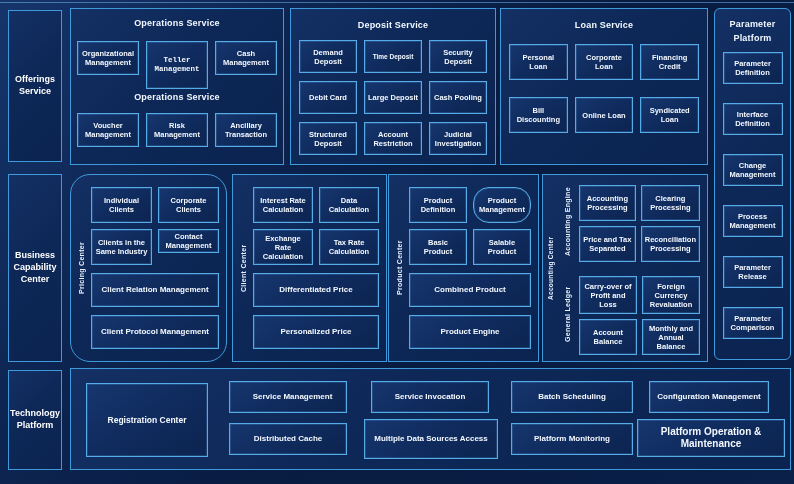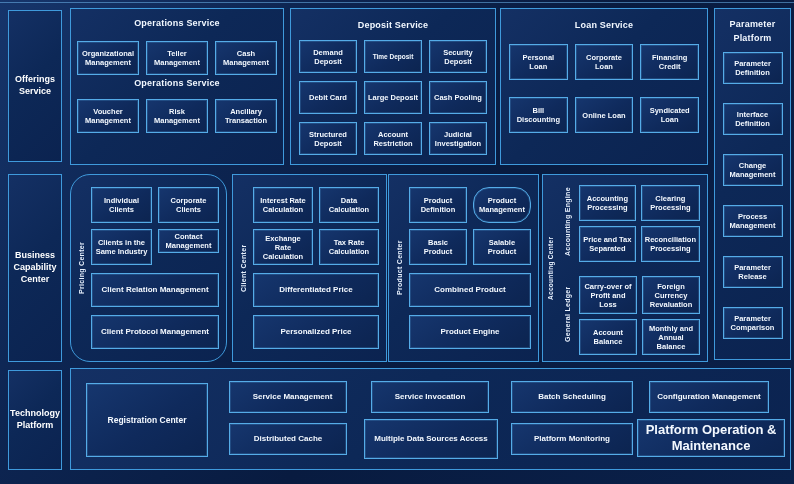--- a/index.html
+++ b/index.html
@@ -50,21 +50,21 @@
   <div class="topline"></div>
 
   <div class="panel rail" style="left:8px;top:10px;width:54px;height:152px;">Offerings Service</div>
   <div class="panel rail" style="left:8px;top:174px;width:54px;height:188px;">Business Capability Center</div>
   <div class="panel rail" style="left:8px;top:370px;width:54px;height:100px;">Technology Platform</div>
 
   <div class="panel" style="left:70px;top:8px;width:214px;height:157px;">
     <div class="panel-title" style="margin-top:9px;">Operations Service</div>
     <div class="row" style="margin-top:13px;">
       <div class="box" style="width:62px;height:34px;">Organizational Management</div>
-      <div class="box" style="width:62px;height:34px;">Teller Management</div>
+      <div class="box" style="width:62px;height:48px;font-family:Liberation Mono, monospace;">Teller Management</div>
       <div class="box" style="width:62px;height:34px;">Cash Management</div>
     </div>
     <div class="panel-title" style="margin-top:3px;">Operations Service</div>
     <div class="row" style="margin-top:11px;">
       <div class="box" style="width:62px;height:34px;">Voucher Management</div>
       <div class="box" style="width:62px;height:34px;">Risk Management</div>
       <div class="box" style="width:62px;height:34px;">Ancillary Transaction</div>
     </div>
   </div>
 
@@ -88,21 +88,21 @@
     <div class="grid3" style="margin-top:14px;row-gap:17px;">
       <div class="box" style="height:36px;">Personal Loan</div>
       <div class="box" style="height:36px;">Corporate Loan</div>
       <div class="box" style="height:36px;">Financing Credit</div>
       <div class="box" style="height:36px;">Bill Discounting</div>
       <div class="box" style="height:36px;">Online Loan</div>
       <div class="box" style="height:36px;">Syndicated Loan</div>
     </div>
   </div>
 
-  <div class="panel" style="left:714px;top:8px;width:77px;height:352px;">
+  <div class="panel" style="left:714px;top:8px;width:77px;height:352px;border-radius:6px;">
     <div class="panel-title" style="margin-top:8px;padding:0 10px;line-height:1.6;">Parameter Platform</div>
     <div style="display:flex;flex-direction:column;align-items:center;gap:19px;margin-top:6px;">
       <div class="box" style="width:60px;height:32px;">Parameter Definition</div>
       <div class="box" style="width:60px;height:32px;">Interface Definition</div>
       <div class="box" style="width:60px;height:32px;">Change Management</div>
       <div class="box" style="width:60px;height:32px;">Process Management</div>
       <div class="box" style="width:60px;height:32px;">Parameter Release</div>
       <div class="box" style="width:60px;height:32px;">Parameter Comparison</div>
     </div>
   </div>
@@ -175,15 +175,15 @@
     <div class="box abs" style="left:158px;top:12px;width:118px;height:32px;font-size:8px;padding-left:12px;">Service Management</div>
     <div class="box abs" style="left:158px;top:54px;width:118px;height:32px;font-size:8px;">Distributed Cache</div>
 
     <div class="box abs" style="left:300px;top:12px;width:118px;height:32px;font-size:8px;">Service Invocation</div>
     <div class="box abs" style="left:293px;top:50px;width:134px;height:40px;font-size:8px;">Multiple Data Sources Access</div>
 
     <div class="box abs" style="left:440px;top:12px;width:122px;height:32px;font-size:8px;">Batch Scheduling</div>
     <div class="box abs" style="left:440px;top:54px;width:122px;height:32px;font-size:8px;">Platform Monitoring</div>
 
     <div class="box abs" style="left:578px;top:12px;width:120px;height:32px;font-size:8px;">Configuration Management</div>
-    <div class="box abs" style="left:566px;top:50px;width:148px;height:38px;font-size:13px;">Platform Operation &amp; Maintenance</div>
+    <div class="box abs" style="left:566px;top:50px;width:148px;height:38px;font-size:10px;">Platform Operation &amp; Maintenance</div>
   </div>
 </div>
 
 </body></html>

